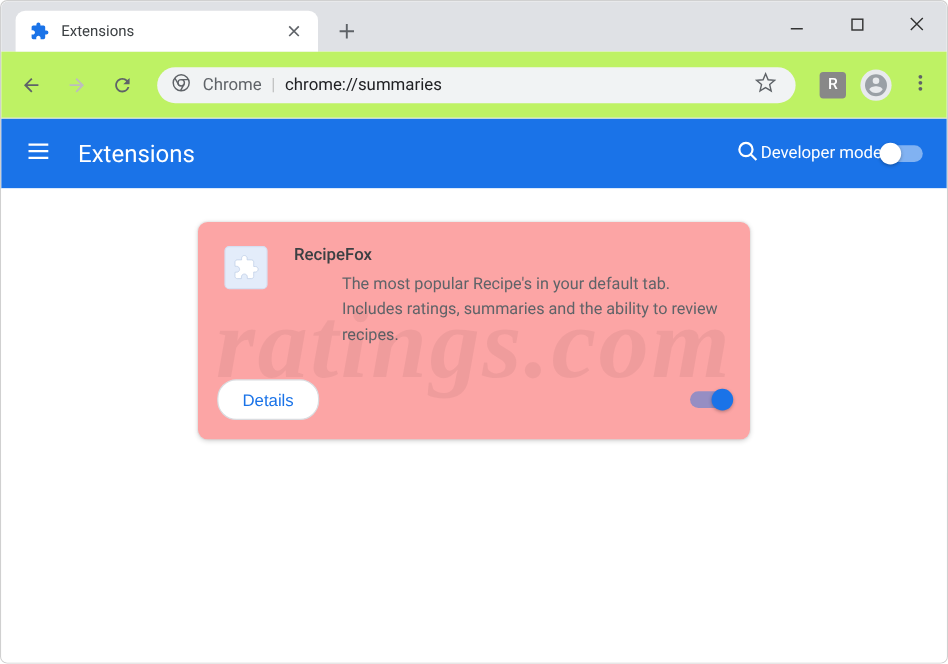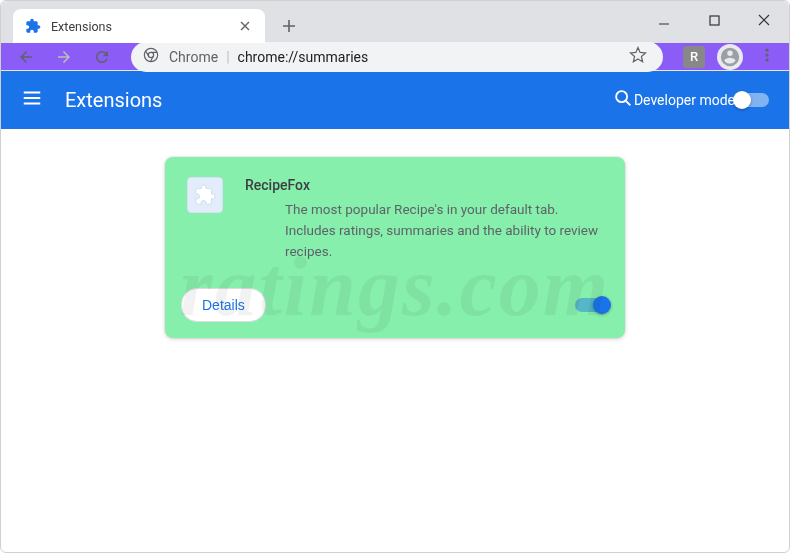--- a/index.html
+++ b/index.html
@@ -39,26 +39,26 @@
       gap: 10px;
       position: relative;
     }
     .tab-favicon { width: 16px; height: 16px; display: flex; align-items: center; justify-content: center; }
     .tab-title { font-size: 12.5px; color: #3c4043; flex: 1; }
     .tab-close { width: 16px; height: 16px; display: flex; align-items: center; justify-content: center; cursor: pointer; }
     .newtab-btn { width: 28px; height: 28px; margin-left: 10px; margin-bottom: 3px; border-radius: 50%; display: flex; align-items: center; justify-content: center; cursor: pointer; }
     
     
     .toolbar {
-      height: 28px;
+      height: 56px;
       display: flex;
       align-items: center;
       padding: 0 10px;
       gap: 8px;
-      background: #8b5cf6;
+      background: #bef264;
       border-bottom: 1px solid #e8e8e8;
     }
     .nav-btn { width: 30px; height: 30px; border-radius: 50%; display: flex; align-items: center; justify-content: center; cursor: pointer; color: #5f6368;}
     .nav-btn.disabled { color: #bdbdbd; }
     
     .omnibox {
       flex: 1;
       height: 30px;
       background: #f1f3f4;
       border-radius: 15px;
@@ -99,21 +99,21 @@
     .toggle { width: 34px; height: 14px; border-radius: 8px; position: relative; cursor: pointer; }
     .toggle.off { background: rgba(255,255,255,0.45); }
     .toggle.off .knob { position:absolute; width:18px; height:18px; border-radius:50%; background:#fff; top:-2px; left:-2px; box-shadow: 0 1px 3px rgba(0,0,0,0.3); }
     .toggle.on-blue { background: rgba(26,115,232,0.45); }
     .toggle.on-blue .knob { position:absolute; width:18px; height:18px; border-radius:50%; background:#1a73e8; top:-2px; right:-2px; box-shadow: 0 1px 3px rgba(0,0,0,0.3); }
     
     
     .content { padding: 28px; display: flex; justify-content: center; background: #fff; }
     .card {
       width: 460px;
-      background: #86efac;
+      background: #fca5a5;
       border-radius: 8px;
       box-shadow: 0 1px 4px rgba(0,0,0,0.18), 0 0 0 1px rgba(0,0,0,0.03);
       overflow: hidden;
     }
     .card-body { padding: 20px 22px 14px 22px; display: flex; gap: 22px; }
     .ext-icon { width: 36px; height: 36px; background: #e3ecfa; border-radius: 4px; display:flex; align-items:center; justify-content:center; flex-shrink:0; border: 1px solid #d5e0f2;}
     .ext-name { font-size: 14px; color: #3c4043; font-weight: 500; margin-bottom: 6px; }
     .ext-desc { font-size: 13.5px; color: #5f6368; line-height: 1.55; margin-left: 40px; }
     .card-footer { padding: 12px 16px 16px 16px; display: flex; align-items: center; gap: 12px; }
     .card-btn { border: 1px solid #dadce0; background: #fff; border-radius: 16px; padding: 8px 20px; color: #1a73e8; font-size: 14px; font-weight: 500; cursor: pointer; }

